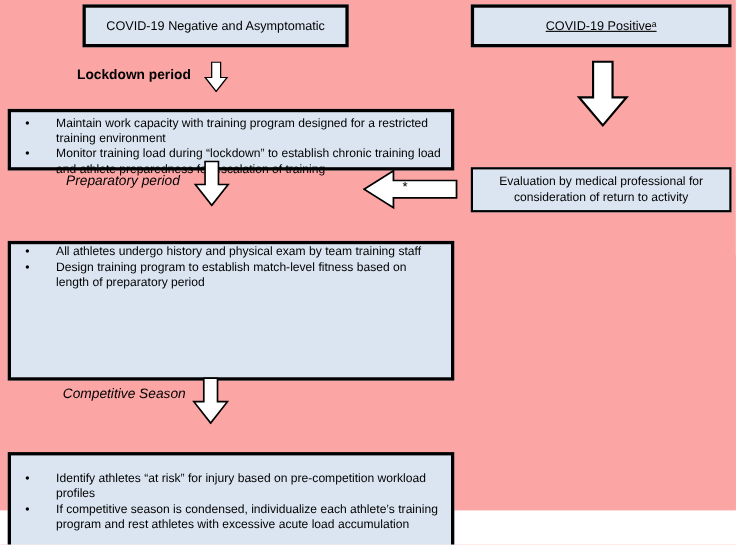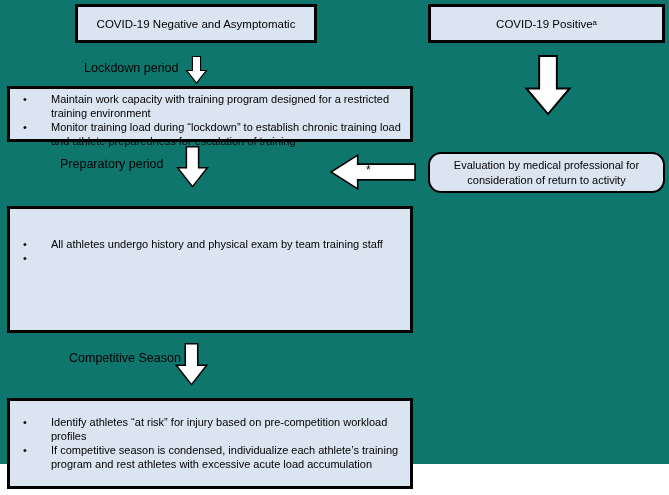--- a/index.html
+++ b/index.html
@@ -7,43 +7,43 @@
   body {
     width: 669px; height: 495px;
     position: relative;
     font-family: "Liberation Sans", sans-serif;
     color: #000;
     overflow: hidden;
   }
   .stage {
     position: absolute;
     width: 669px; height: 464px;
-    background: #0f766e;
+    background: #fca5a5;
   }
   .box {
     position: absolute;
     background: #dbe5f1;
     border: 3px solid #000;
   }
   .title-box {
     display: flex; align-items: center; justify-content: center;
     font-size: 11.5px;
     text-align: center;
   }
   .eval-box {
     border-width: 2.5px;
     display: flex; align-items: center; justify-content: center;
     font-size: 11px; line-height: 15px;
     text-align: center;
     padding: 2px 6px;
-    border-radius: 13px;
   }
   .bullet-box {
     font-size: 11px; line-height: 14px;
     padding: 3px 8px 2px 8px;
+    margin-top: 13px;
   }
   .bullet-box ul { list-style: none; }
   .bullet-box li { position: relative; padding-left: 33px; }
   .bullet-box li::before {
     content: "\2022";
     position: absolute; left: 5px; top: 0;
     font-size: 11px;
   }
   .bullet-box ul ul { margin-left: 55px; }
   .stage-label {
@@ -51,37 +51,37 @@
     font-size: 12.5px;
     white-space: nowrap;
   }
   .arrow { position: absolute; }
   .arrow svg { display: block; }
   .note-star {
     position: absolute;
     font-size: 12px;
     line-height: 12px;
   }
-  .pad-top-12 { padding-top: 28px; }
+  .pad-top-12 { padding-top: 0; }
   .pad-top-14 { padding-top: 14px; }
 </style>
 </head>
 <body>
 
 <div class="stage">
 
   <div class="box title-box" style="left:75px; top:4px; width:242px; height:39px;">
     <span>COVID-19 Negative and Asymptomatic</span>
   </div>
 
-  <div class="box title-box" style="left:428px; top:4px; width:237px; height:39px;">
+  <div class="box title-box" style="left:428px; top:4px; width:237px; height:39px;text-decoration:underline;">
     <span>COVID-19 Positiveᵃ</span>
   </div>
 
-  <div class="stage-label" style="left:84px; top:61px;">Lockdown period</div>
+  <div class="stage-label" style="left:70px; top:61px;font-weight:bold;">Lockdown period</div>
 
   <div class="arrow" style="left:180px; top:56px;">
     <svg width="33" height="28" viewBox="0 0 48 62">
       <polygon points="15,1 33,1 33,32 46,32 24,60 2,32 15,32" fill="#ffffff" stroke="#000000" stroke-width="2.5" stroke-linejoin="miter"></polygon>
     </svg>
   </div>
 
   <div class="arrow" style="left:524px; top:55px;">
     <svg width="48" height="61" viewBox="0 0 48 62">
       <polygon points="15,1 33,1 33,34 46,34 24,60 2,34 15,34" fill="#ffffff" stroke="#000000" stroke-width="2" stroke-linejoin="miter"></polygon>
@@ -103,41 +103,42 @@
     <span>Evaluation by medical professional for consideration of return to activity</span>
   </div>
 
   <div class="arrow" style="left:330px; top:153px;">
     <svg width="87" height="38" viewBox="0 0 88 38">
       <polygon points="1,19 28,2 28,11 86,11 86,27 28,27 28,36" fill="#ffffff" stroke="#000000" stroke-width="1.6" stroke-linejoin="miter"></polygon>
     </svg>
     <span class="note-star" style="left:36px; top:11px;">*</span>
   </div>
 
-  <div class="stage-label" style="left:60px; top:157px;">Preparatory period</div>
+  <div class="stage-label" style="left:60px; top:157px;font-style:italic;">Preparatory period</div>
 
   <div class="arrow" style="left:174px; top:146px;">
     <svg width="37" height="42" viewBox="0 0 48 62">
       <polygon points="15,1 33,1 33,32 46,32 24,60 2,32 15,32" fill="#ffffff" stroke="#000000" stroke-width="2.2" stroke-linejoin="miter"></polygon>
     </svg>
   </div>
 
   <div class="box bullet-box pad-top-12" style="left:7px; top:206px; width:406px; height:127px;">
     <ul>
       <li>
         <span>All athletes undergo history and physical exam by team training staff</span>
       </li>
       <li>
+        <span>Design training program to establish match-level fitness based on length of preparatory period</span>
         <ul>
         </ul>
       </li>
     </ul>
   </div>
 
-  <div class="stage-label" style="left:69px; top:351px;">Competitive Season</div>
+  <div class="stage-label" style="left:57px; top:351px;font-style:italic;">Competitive Season</div>
 
   <div class="arrow" style="left:173px; top:343px;">
     <svg width="37" height="43" viewBox="0 0 48 62">
       <polygon points="15,1 33,1 33,32 46,32 24,60 2,32 15,32" fill="#ffffff" stroke="#000000" stroke-width="2.2" stroke-linejoin="miter"></polygon>
     </svg>
   </div>
 
   <div class="box bullet-box pad-top-14" style="left:7px; top:398px; width:406px; height:91px;">
     <ul>
       <li>

